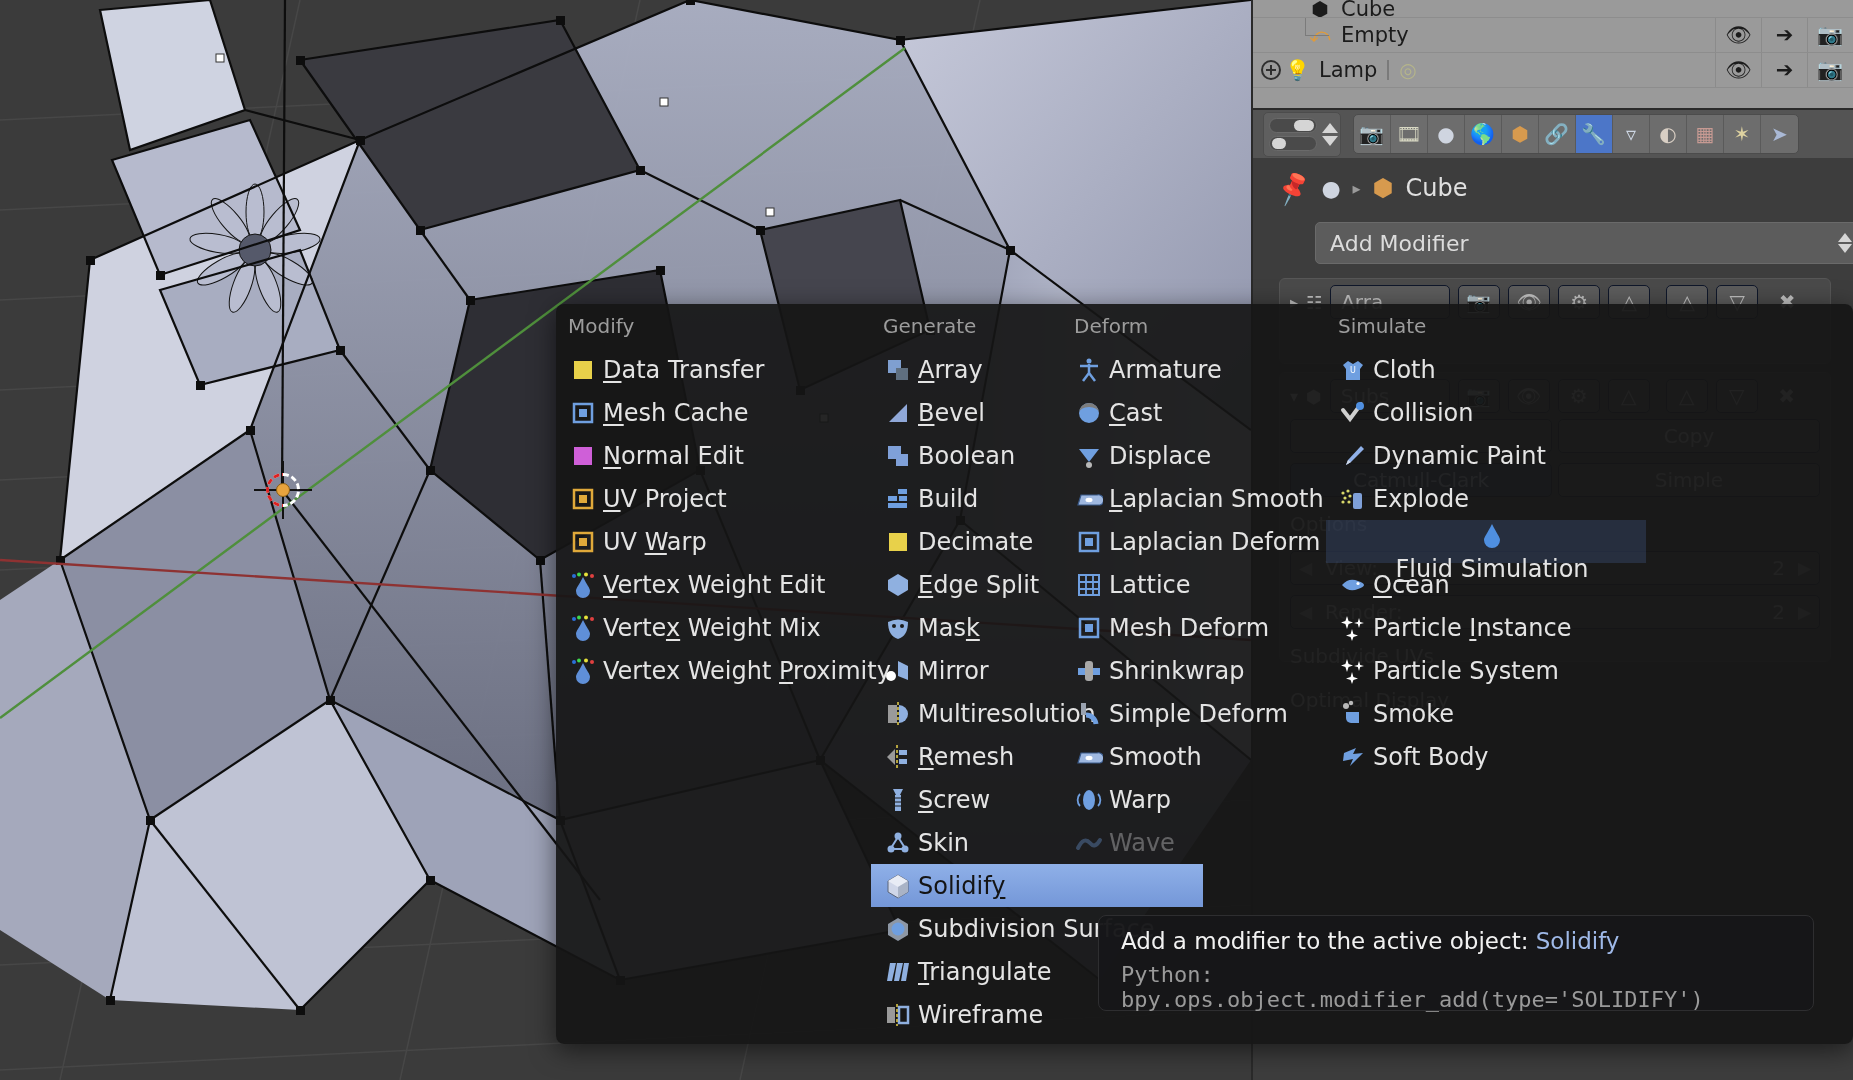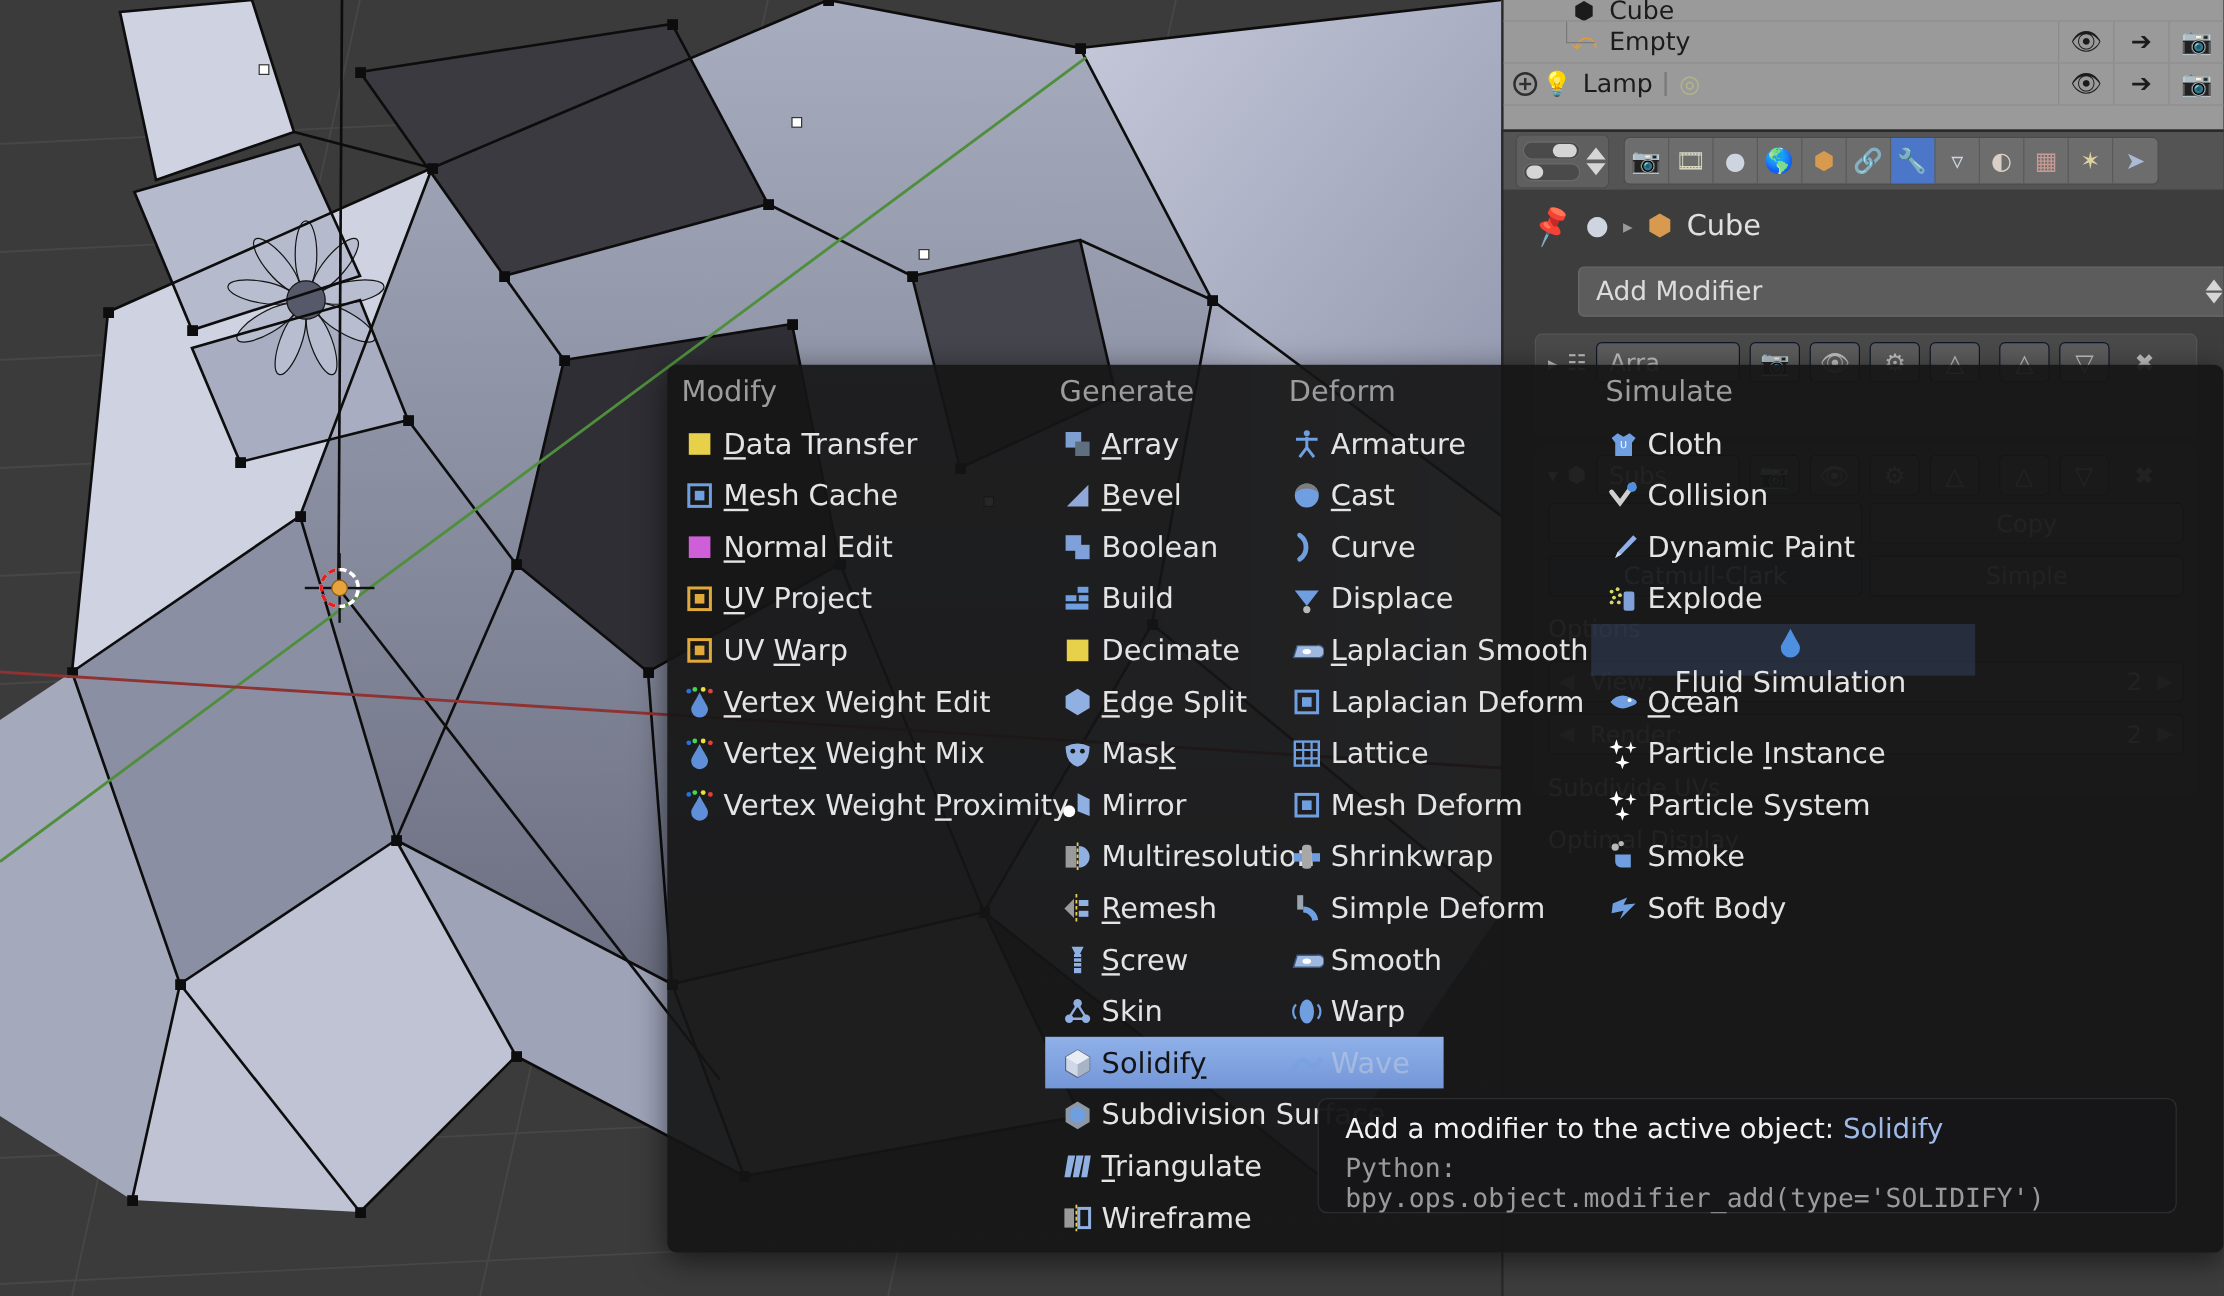--- a/index.html
+++ b/index.html
@@ -138,21 +138,21 @@
 
   
   #modmenu {
     position: absolute; left: 556px; top: 304px; width: 1297px; height: 740px;
     background: rgba(22,22,22,0.93);
     border-radius: 8px;
     box-shadow: 0 6px 26px rgba(0,0,0,0.55);
   }
   .mcol { position: absolute; top: 0; }
   .mcol-title {
-    color: #9c9c9c; font-size: 24px; padding-left: 12px; height: 44px;
+    color: #9c9c9c; font-size: 20px; padding-left: 12px; height: 44px;
     display: flex; align-items: center;
   }
   .mitem {
     height: 43px; display: flex; align-items: center; gap: 5px;
     padding-left: 12px; color: #e4e4e4; font-size: 24px; white-space: nowrap;
   }
   .mitem.selected {
     background: linear-gradient(180deg,#8fb0e8 0%,#7497d8 100%);
     color: #141414;
   }
@@ -761,28 +761,20 @@
             <svg width="28" height="28" viewBox="0 0 28 28">
               <circle cx="14" cy="14" r="10" fill="#6f9fe0"></circle>
               <path d="M4,14 a10,10 0 0,1 20,0 a10,6 0 0,0 -20,0 Z" fill="#7d7d7d"></path>
             </svg>
           </span>
           <span><span class="acc">C</span>ast</span>
         </div>
         <div class="mitem">
           <span class="mi-icon">
             <svg width="28" height="28" viewBox="0 0 28 28">
-              <path d="M8,4 a12,12 0 0,1 0,20" stroke="#6f9fe0" stroke-width="4" fill="none" stroke-linecap="round"></path>
-            </svg>
-          </span>
-          <span>Curve</span>
-        </div>
-        <div class="mitem">
-          <span class="mi-icon">
-            <svg width="28" height="28" viewBox="0 0 28 28">
               <path d="M4,7 L24,7 L14,20 Z" fill="#6f9fe0"></path>
               <circle cx="14" cy="23" r="3" fill="#b8b8b8"></circle>
             </svg>
           </span>
           <span>Displace</span>
         </div>
         <div class="mitem">
           <span class="mi-icon">
             <svg width="28" height="28" viewBox="0 0 28 28">
               <path d="M3,20 L6,10 L22,10 a5,5 0 0,1 3,10 Z" fill="#9fb8e0" stroke="#3a5a8a" stroke-width="1.2"></path>

